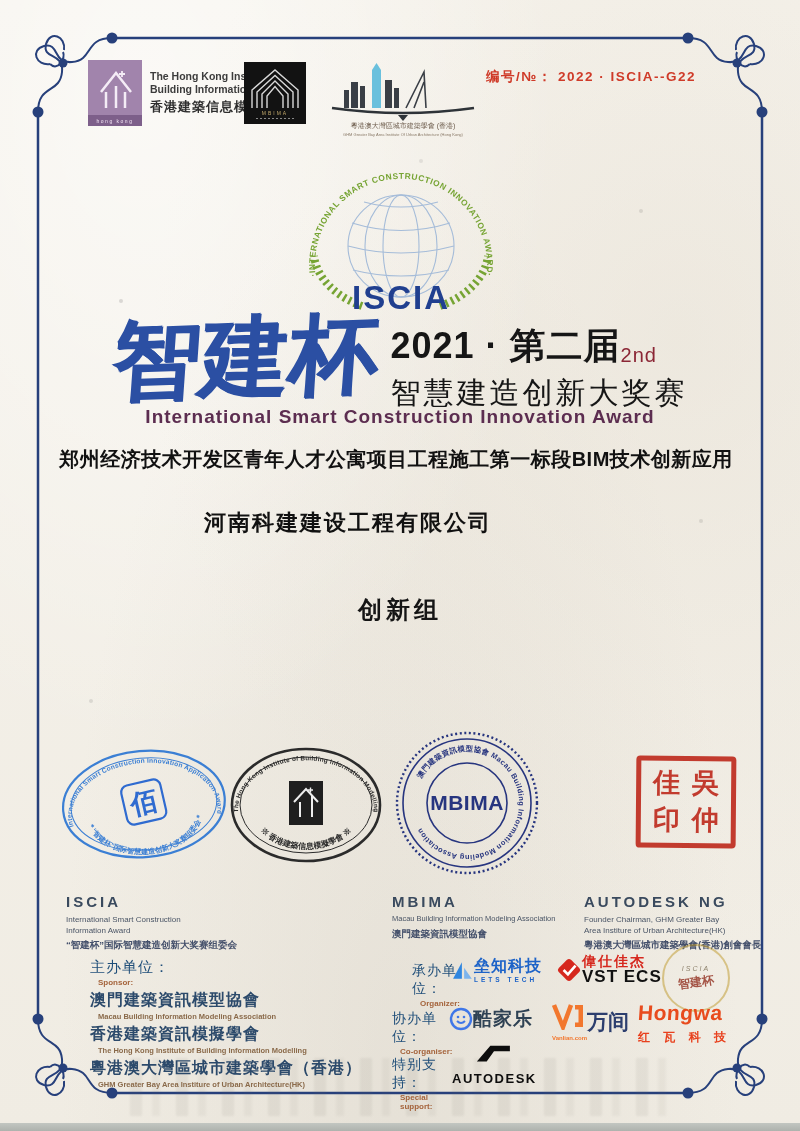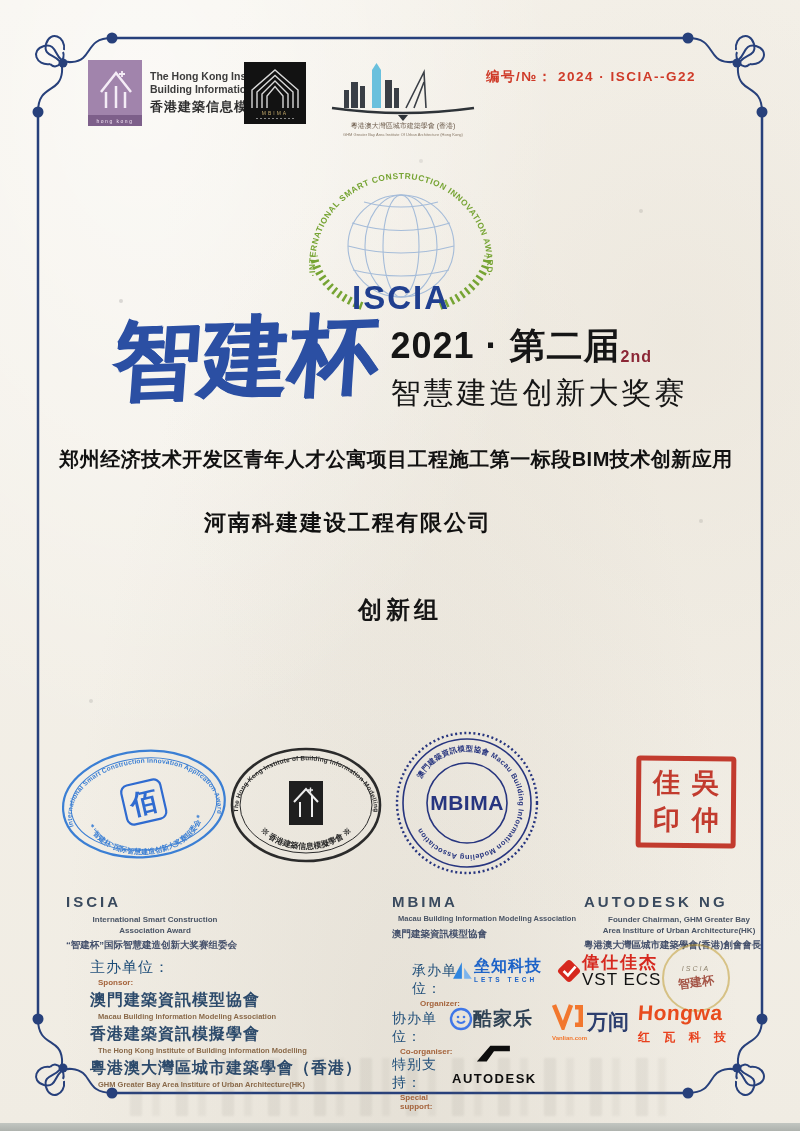--- a/index.html
+++ b/index.html
@@ -20,60 +20,60 @@
   .hk-text{left:150px;top:70px;line-height:1.25;}
   .hk-text .en{font-size:10.5px;font-weight:bold;color:#3c3c3c;}
   .hk-text .zh{font-size:13px;font-weight:bold;color:#2e2e2e;margin-top:3px;letter-spacing:1px;}
 
   
   .titlerow{left:0;top:316px;width:800px;display:flex;justify-content:center;align-items:flex-start;gap:14px;}
   .cup{font-family:"Liberation Serif",serif;font-size:88px;line-height:.95;font-weight:bold;color:#2b4fa3;
        transform:skewX(-6deg) rotate(-2deg);text-shadow:1px 1px 0 #2b4fa3;}
   .tcol{padding-top:6px;}
   .tyear{font-size:36px;font-weight:bold;color:#161616;letter-spacing:1px;white-space:nowrap;}
-  .tnth{font-size:16px;color:#8b2635;font-weight:bold;vertical-align:-4px;}
+  .tnth{font-size:20px;color:#8b2635;font-weight:normal;vertical-align:-4px;}
   .tzh{font-size:30px;font-weight:normal;color:#161616;letter-spacing:3px;margin-top:2px;}
   .ten{left:0;top:406px;width:800px;text-align:center;font-size:19px;font-weight:bold;color:#5c2d50;letter-spacing:1px;}
 
   .project{left:0;top:446px;width:792px;text-align:center;font-size:20px;font-weight:bold;color:#111;white-space:nowrap;letter-spacing:.5px;}
   .company{left:0;top:508px;width:696px;text-align:center;font-size:22px;font-weight:bold;color:#111;letter-spacing:2px;}
   .group{left:0;top:594px;width:800px;text-align:center;font-size:24px;font-weight:bold;color:#151515;letter-spacing:4px;}
   .award{left:0;top:636px;width:800px;text-align:center;font-size:56px;font-weight:bold;color:#e4261c;letter-spacing:6px;
          font-family:"Liberation Sans",sans-serif;text-shadow:1px 0 0 #e4261c;}
 
   
   .seal1{left:58px;top:746px;transform:rotate(-5deg);}
   .seal2{left:228px;top:744px;}
   .seal3{left:394px;top:730px;}
   .seal4{left:636px;top:756px;width:78px;height:74px;border:5px solid #c23b2e;border-radius:4px;
          display:grid;grid-template-columns:1fr 1fr;place-items:center;padding:4px 6px;transform:rotate(.5deg);}
   .seal4 span{font-family:"Liberation Serif",serif;font-size:27px;font-weight:bold;color:#c23b2e;line-height:1;}
 
   
   .sig{position:absolute;top:893px;}
   .sig-title{font-size:15px;font-weight:bold;color:#3a4a5e;letter-spacing:3px;margin-bottom:4px;}
-  .sig-line{font-size:8px;color:#4a5566;line-height:1.4;font-weight:bold;text-align:center;}
+  .sig-line{font-size:8px;color:#4a5566;line-height:1.4;font-weight:normal;}
   .sig-line.small{font-size:7.5px;white-space:nowrap;}
   .sig-zh{font-size:9.5px;color:#44506b;margin-top:3px;font-weight:bold;white-space:nowrap;}
 
   
   .fleft{left:90px;top:958px;width:300px;}
   .flabel-zh{font-size:15px;font-weight:normal;color:#1f4e79;letter-spacing:1px;}
   .flabel-en{font-size:8px;color:#a5643c;font-weight:bold;margin:1px 0 2px 8px;}
   .forg-zh{font-size:16px;font-weight:bold;color:#2c4a6b;letter-spacing:1px;margin-top:3px;}
   .forg-en{font-size:7.5px;color:#8a6a4a;font-weight:bold;margin:1px 0 2px 8px;white-space:nowrap;}
 
   
   .rlabel{position:absolute;width:70px;}
   .rlabel .flabel-zh{font-size:14px;}
   .logo-row{display:flex;align-items:center;}
   .lt-zh{font-size:16px;font-weight:bold;color:#1d63c8;letter-spacing:1px;line-height:1;}
   .lt-en{font-size:6.5px;color:#1d63c8;letter-spacing:3px;font-weight:bold;margin-top:2px;}
-  .vst-zh{font-size:17px;font-weight:bold;color:#d6281e;letter-spacing:2px;line-height:1;}
-  .vst-en{font-size:17px;font-weight:normal;color:#111;letter-spacing:1px;line-height:1.05;text-align:right;}
+  .vst-zh{font-size:14px;font-weight:bold;color:#d6281e;letter-spacing:2px;line-height:1;}
+  .vst-en{font-size:17px;font-weight:bold;color:#111;letter-spacing:1px;line-height:1.05;text-align:right;}
   .kj-zh{font-size:19px;font-weight:bold;color:#2f4254;letter-spacing:1px;}
   .vl-zh{font-size:21px;font-weight:bold;color:#2c3e6e;line-height:1;}
   .vl-en{font-size:6px;color:#f2772e;font-weight:bold;text-align:right;margin-top:1px;}
   .hw-en{font-size:21px;font-weight:bold;color:#e84b1d;letter-spacing:.5px;line-height:1;transform:skewX(-4deg);}
   .hw-zh{font-size:12px;font-weight:bold;color:#e8401d;letter-spacing:5px;margin-top:6px;}
   .ad-en{font-size:13px;font-weight:bold;color:#0d0d0d;letter-spacing:1.5px;margin-top:3px;}
   .goldstamp{left:662px;top:944px;width:64px;height:64px;border:2px solid rgba(190,152,40,.5);border-radius:50%;
              display:flex;flex-direction:column;align-items:center;justify-content:center;}
   .gs-en{font-size:7px;color:rgba(125,112,88,.85);letter-spacing:2px;font-style:italic;}
   .gs-zh{font-family:"Liberation Serif",serif;font-size:12px;font-weight:bold;color:rgba(150,58,42,.85);transform:rotate(-8deg);margin-top:2px;}
@@ -154,21 +154,21 @@
       <rect x="66" y="30" width="5" height="20"></rect>
     </g>
     <polygon points="44,50 44,12 48.5,5 53,12 53,50" fill="#6ac0dd"></polygon>
     <path d="M78,50 L96,14 L98,50 M86,50 L96,24" fill="none" stroke="#3a3f46" stroke-width="1.6"></path>
     <path d="M4,50 Q75,60 146,50" fill="none" stroke="#2e3338" stroke-width="2.5"></path>
     <polygon points="70,57 80,57 75,63" fill="#2e3338"></polygon>
     <text x="75" y="70" text-anchor="middle" font-size="7" fill="#6b5a4a">粵港澳大灣區城市建築學會 (香港)</text>
     <text x="75" y="78" text-anchor="middle" font-size="4" fill="#8a7a68">GHM Greater Bay Area Institute Of Urban Architecture (Hong Kong)</text>
   </svg>
 
-  <div class="abs serial">编号/№： 2024 · ISCIA--G22</div>
+  <div class="abs serial">编号/№： 2022 · ISCIA--G22</div>
 
   <svg class="abs" width="210" height="150" viewBox="0 0 210 150" style="left:296px;top:168px">
     <defs>
       <path id="embArc" d="M 27,133 A 86,86 0 1 1 183,133"></path>
     </defs>
     <g fill="none" stroke="#a5bcd9" stroke-width="1.1">
       <ellipse cx="105" cy="78" rx="53" ry="51"></ellipse>
       <ellipse cx="105" cy="78" rx="36" ry="51"></ellipse>
       <ellipse cx="105" cy="78" rx="18" ry="51"></ellipse>
       <path d="M56,55 Q105,70 154,55"></path>
@@ -184,20 +184,21 @@
     <text x="105" y="141" text-anchor="middle" font-size="33" font-weight="bold" fill="#203f8f" font-family="Liberation Serif, serif" letter-spacing="2">ISCIA</text>
   </svg>
 
   <div class="abs titlerow">
     <div class="cup">智建杯</div>
     <div class="tcol">
       <div class="tyear"><span>2021 · 第二届</span><span class="tnth">2nd</span></div>
       <div class="tzh">智慧建造创新大奖赛</div>
     </div>
   </div>
+  <div class="abs ten">International Smart Construction Innovation Award</div>
 
   <div class="abs project">郑州经济技术开发区青年人才公寓项目工程施工第一标段BIM技术创新应用</div>
   <div class="abs company">河南科建建设工程有限公司</div>
   <div class="abs group">创新组</div>
 
   <svg class="abs seal1" width="172" height="118" viewBox="0 0 172 118">
     <defs>
       <path id="s1top" d="M 14,74 A 73,49 0 1 1 158,74"></path>
       <path id="s1bot" d="M 28,66 A 58,42 0 0 0 144,66"></path>
     </defs>
@@ -252,21 +253,21 @@
   <div class="abs seal4">
     <span>佳</span>
     <span>吳</span>
     <span>印</span>
     <span>仲</span>
   </div>
 
   <div class="sig" style="left:66px;width:178px">
     <div class="sig-title">ISCIA</div>
     <div class="sig-line">International Smart Construction</div>
-    <div class="sig-line">Association Award</div>
+    <div class="sig-line">Information Award</div>
     <div class="sig-zh">“智建杯”国际智慧建造创新大奖赛组委会</div>
   </div>
   <div class="sig" style="left:392px;width:190px">
     <div class="sig-title">MBIMA</div>
     <div class="sig-line small">Macau Building Information Modeling Association</div>
     <div class="sig-zh">澳門建築資訊模型協會</div>
   </div>
   <div class="sig" style="left:584px;width:190px">
     <div class="sig-title">AUTODESK NG</div>
     <div class="sig-line">Founder Chairman, GHM Greater Bay</div>

